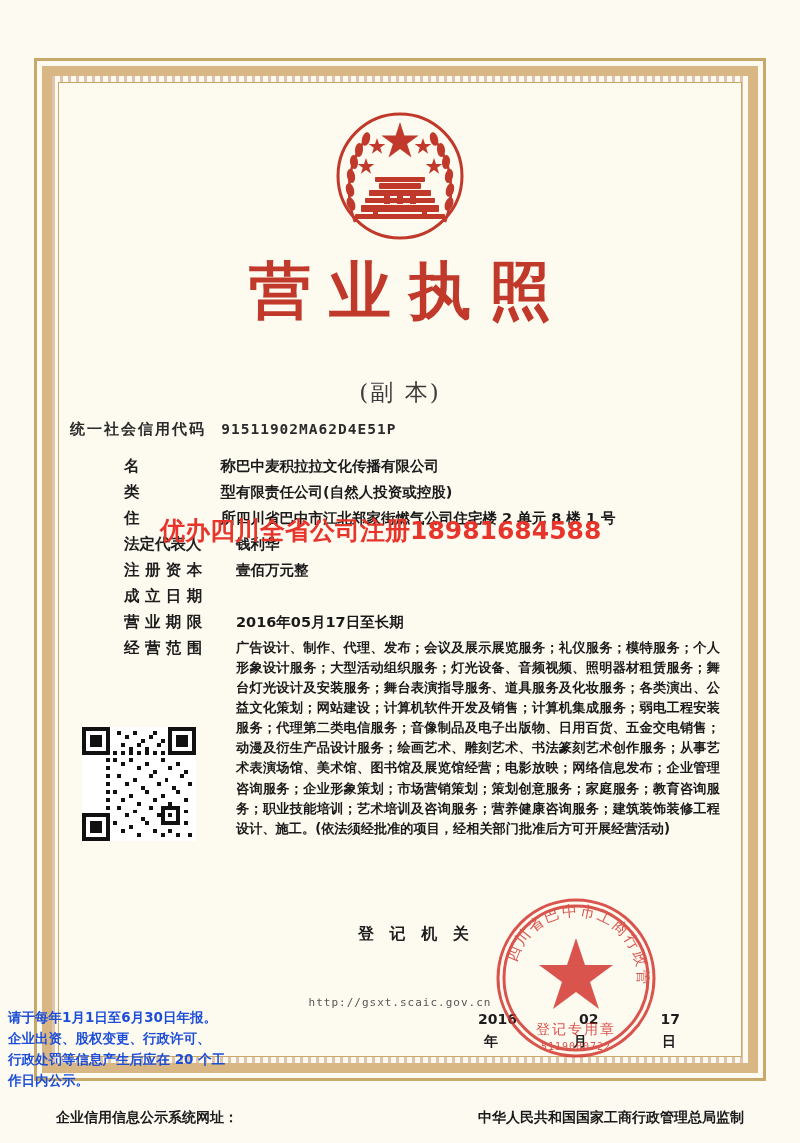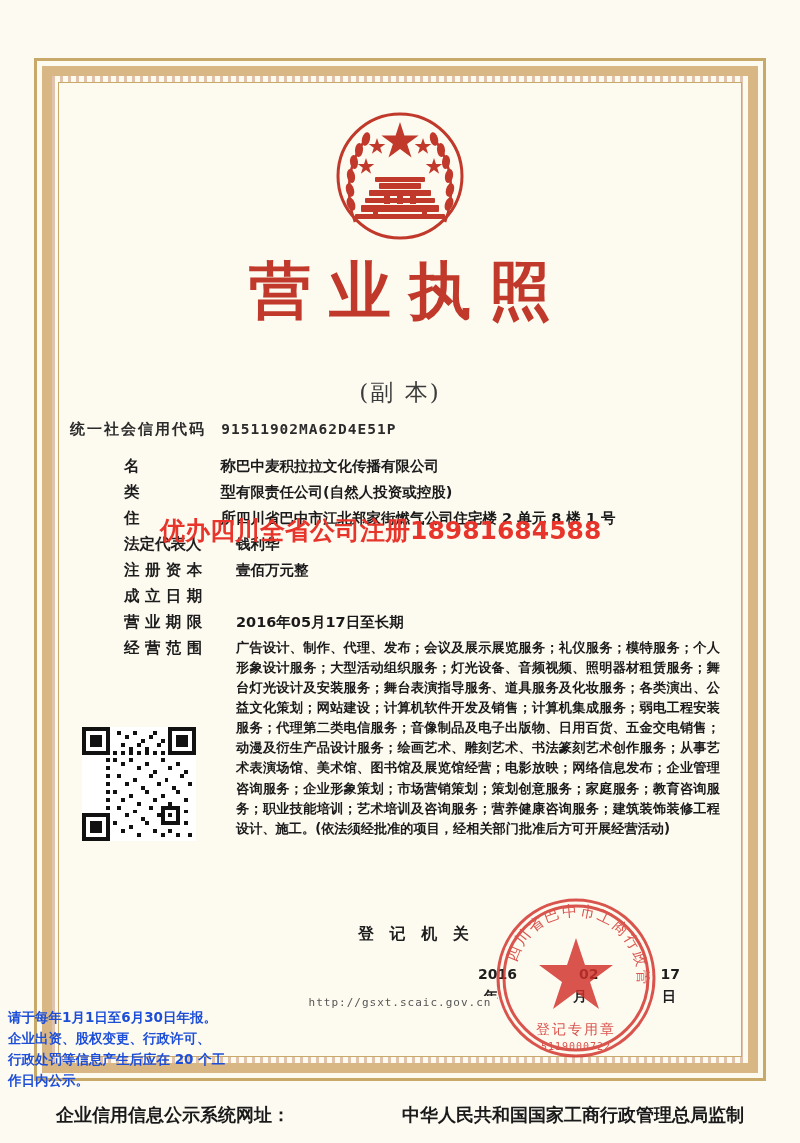--- a/index.html
+++ b/index.html
@@ -193,20 +193,21 @@
     top: 884px;
     width: 210px;
     font-size: 14px;
     color: #1d1d1d;
     font-weight: bold;
   }
   .date-nums {
     display: flex;
     justify-content: space-between;
     padding: 0 8px 0 0;
+    margin-top: 45px;
   }
   .date-units {
     display: flex;
     justify-content: space-between;
     margin-top: 6px;
     padding: 0 12px 0 6px;
   }
 
   
   .footnote {
@@ -234,21 +235,21 @@
     margin-top: 36px;
   }
 
   .bottom-bar {
     position: absolute;
     left: 0; right: 0;
     bottom: 16px;
     display: flex;
     justify-content: space-between;
     padding: 0 56px;
-    font-size: 18px;
+    font-size: 14px;
     color: #1a1a1a;
     font-weight: bold;
   }
 </style>
 </head>
 <body>
 
 <div class="page">
 
   <div class="border-outer"></div>

